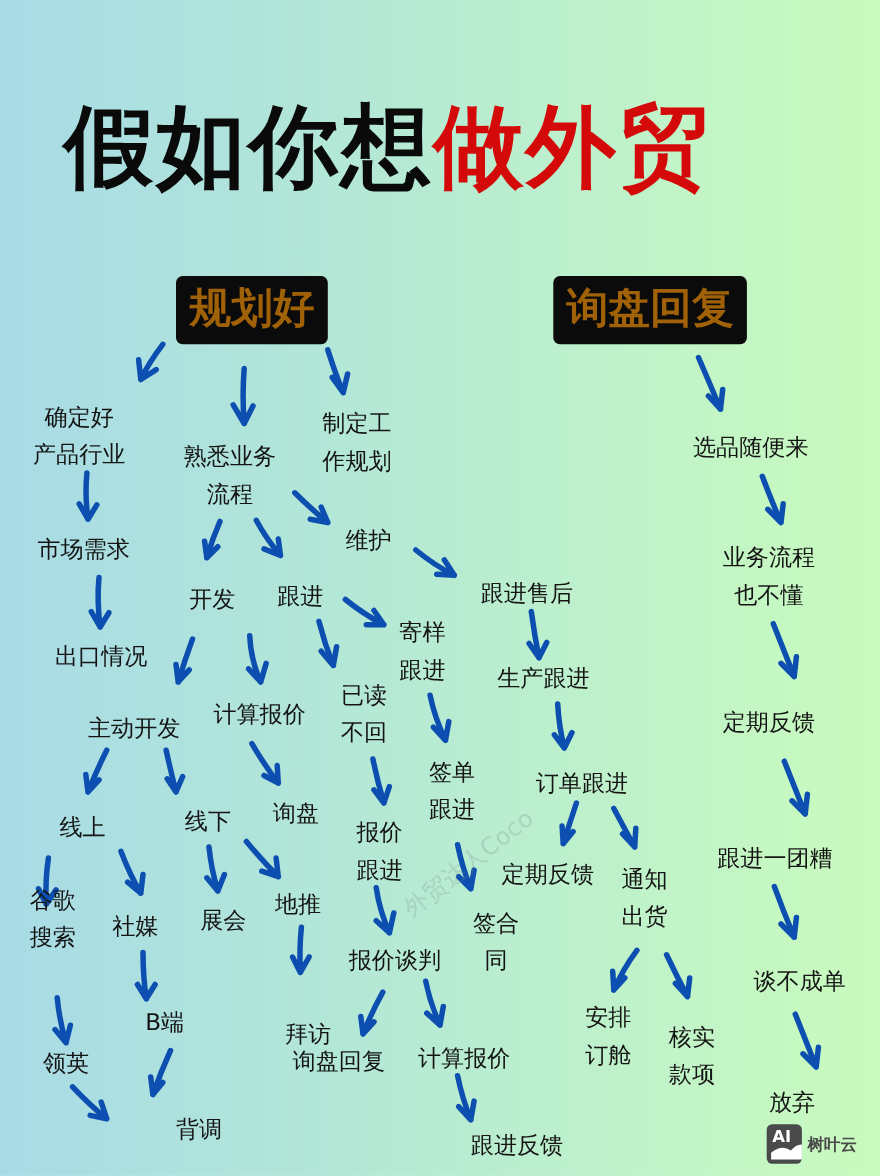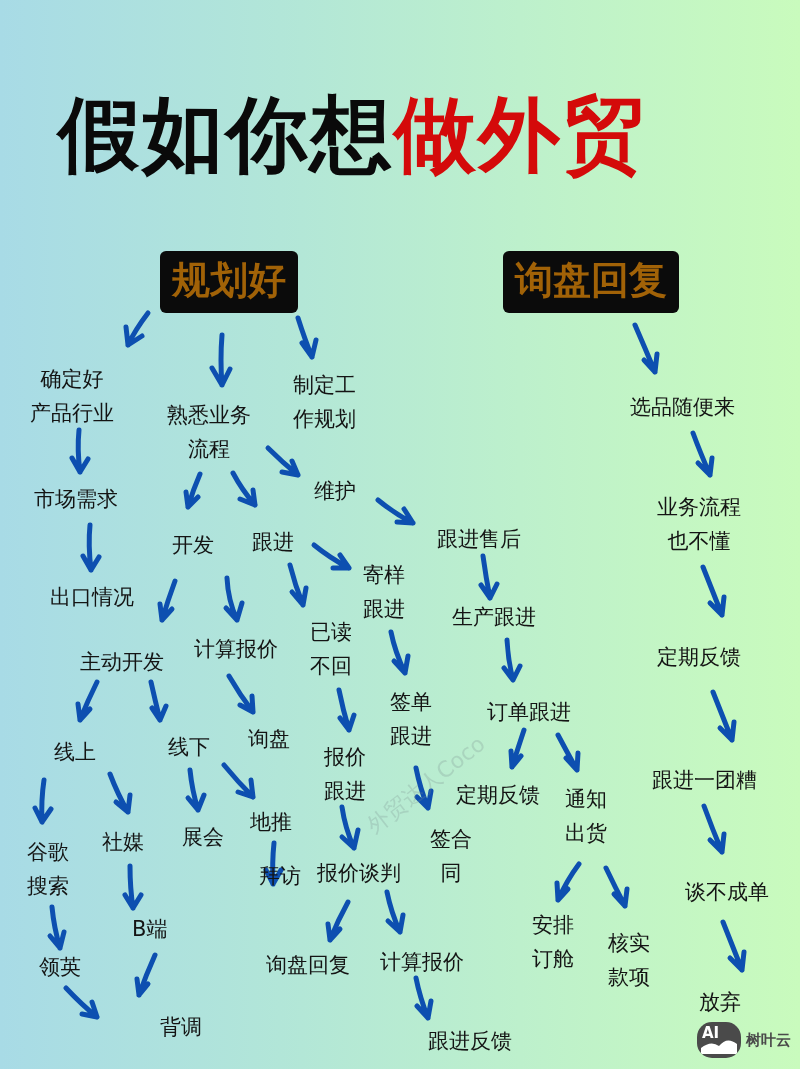--- a/index.html
+++ b/index.html
@@ -27,21 +27,21 @@
     text-align: center; white-space: nowrap;
   }
   svg.arrows { position: absolute; left: 0; top: 0; width: 800px; height: 1069px; pointer-events: none; }
   .arrow path { stroke: #0d4fb0; stroke-width: 5; fill: none; stroke-linecap: round; stroke-linejoin: round; }
   .watermark {
     position: absolute; left: 355px; top: 770px; transform: rotate(-38deg);
     font-size: 22px; color: rgba(120,140,140,0.25); white-space: nowrap;
   }
   .logo { position: absolute; left: 697px; top: 1022px; display: flex; align-items: center; gap: 5px; }
   .logo-box {
-    width: 44px; height: 36px; background: #4a4a4a; border-radius: 15px; position: relative; overflow: hidden;
+    width: 32px; height: 36px; background: #4a4a4a; border-radius: 5px; position: relative; overflow: hidden;
   }
   .logo-box .ai { position: absolute; left: 5px; top: 2px; color: #fff; font-weight: bold; font-size: 15px; }
   .logo-text { font-size: 15px; font-weight: bold; color: #4a4a4a; }
 </style>
 </head>
 <body>
 
 <div class="title">
   <span class="black">假如你想</span><span class="red">做外贸</span>
 </div>
@@ -164,34 +164,34 @@
 <div class="node" style="left:248px; top:722px;">询盘</div>
 <div class="node" style="left:324px; top:740px;">
   <div>报价</div>
   <div>跟进</div>
 </div>
 <div class="node" style="left:456px; top:778px;">定期反馈</div>
 <div class="node" style="left:565px; top:782px;">
   <div>通知</div>
   <div>出货</div>
 </div>
-<div class="node" style="left:27px; top:835px;">
+<div class="node" style="left:27px; top:801px;">
   <div>谷歌</div>
   <div>搜索</div>
 </div>
 <div class="node" style="left:102px; top:825px;">社媒</div>
 <div class="node" style="left:182px; top:820px;">展会</div>
 <div class="node" style="left:250px; top:805px;">地推</div>
 <div class="node" style="left:430px; top:822px;">
   <div>签合</div>
   <div>同</div>
 </div>
 <div class="node" style="left:317px; top:856px;">报价谈判</div>
 <div class="node" style="left:132px; top:912px;">B端</div>
-<div class="node" style="left:259px; top:859px;">拜访</div>
+<div class="node" style="left:259px; top:923px;">拜访</div>
 <div class="node" style="left:39px; top:950px;">领英</div>
 <div class="node" style="left:266px; top:948px;">询盘回复</div>
 <div class="node" style="left:380px; top:945px;">计算报价</div>
 <div class="node" style="left:532px; top:908px;">
   <div>安排</div>
   <div>订舱</div>
 </div>
 <div class="node" style="left:608px; top:926px;">
   <div>核实</div>
   <div>款项</div>

